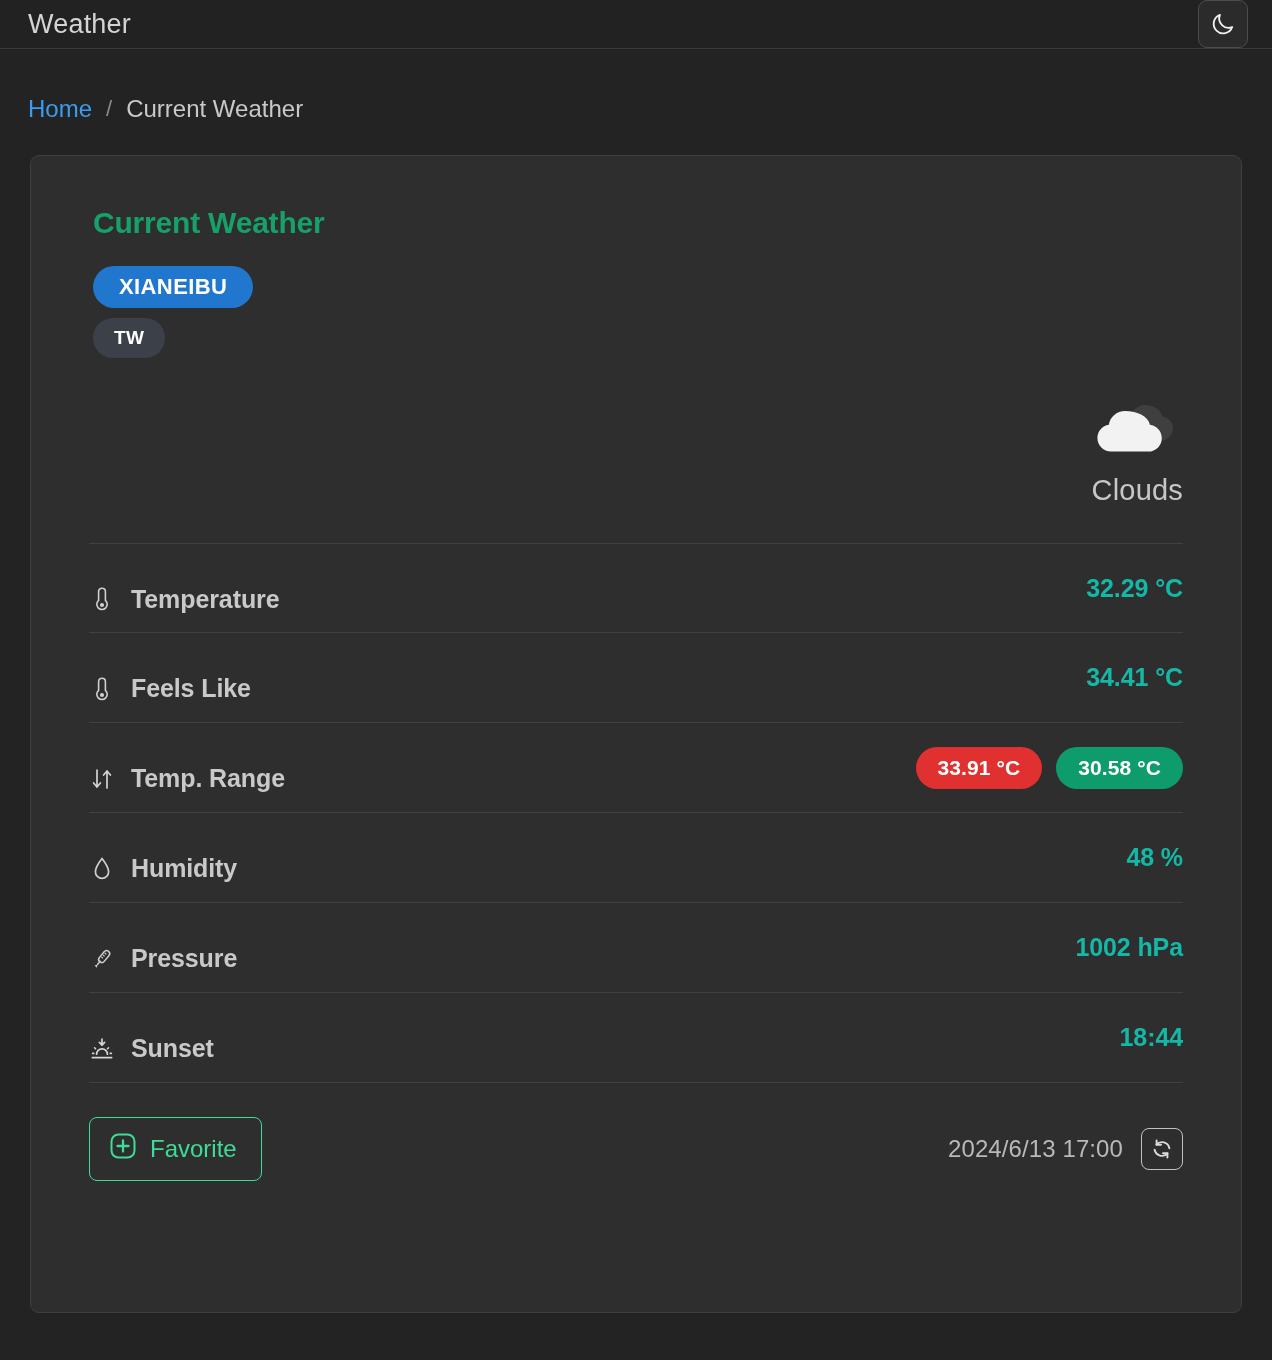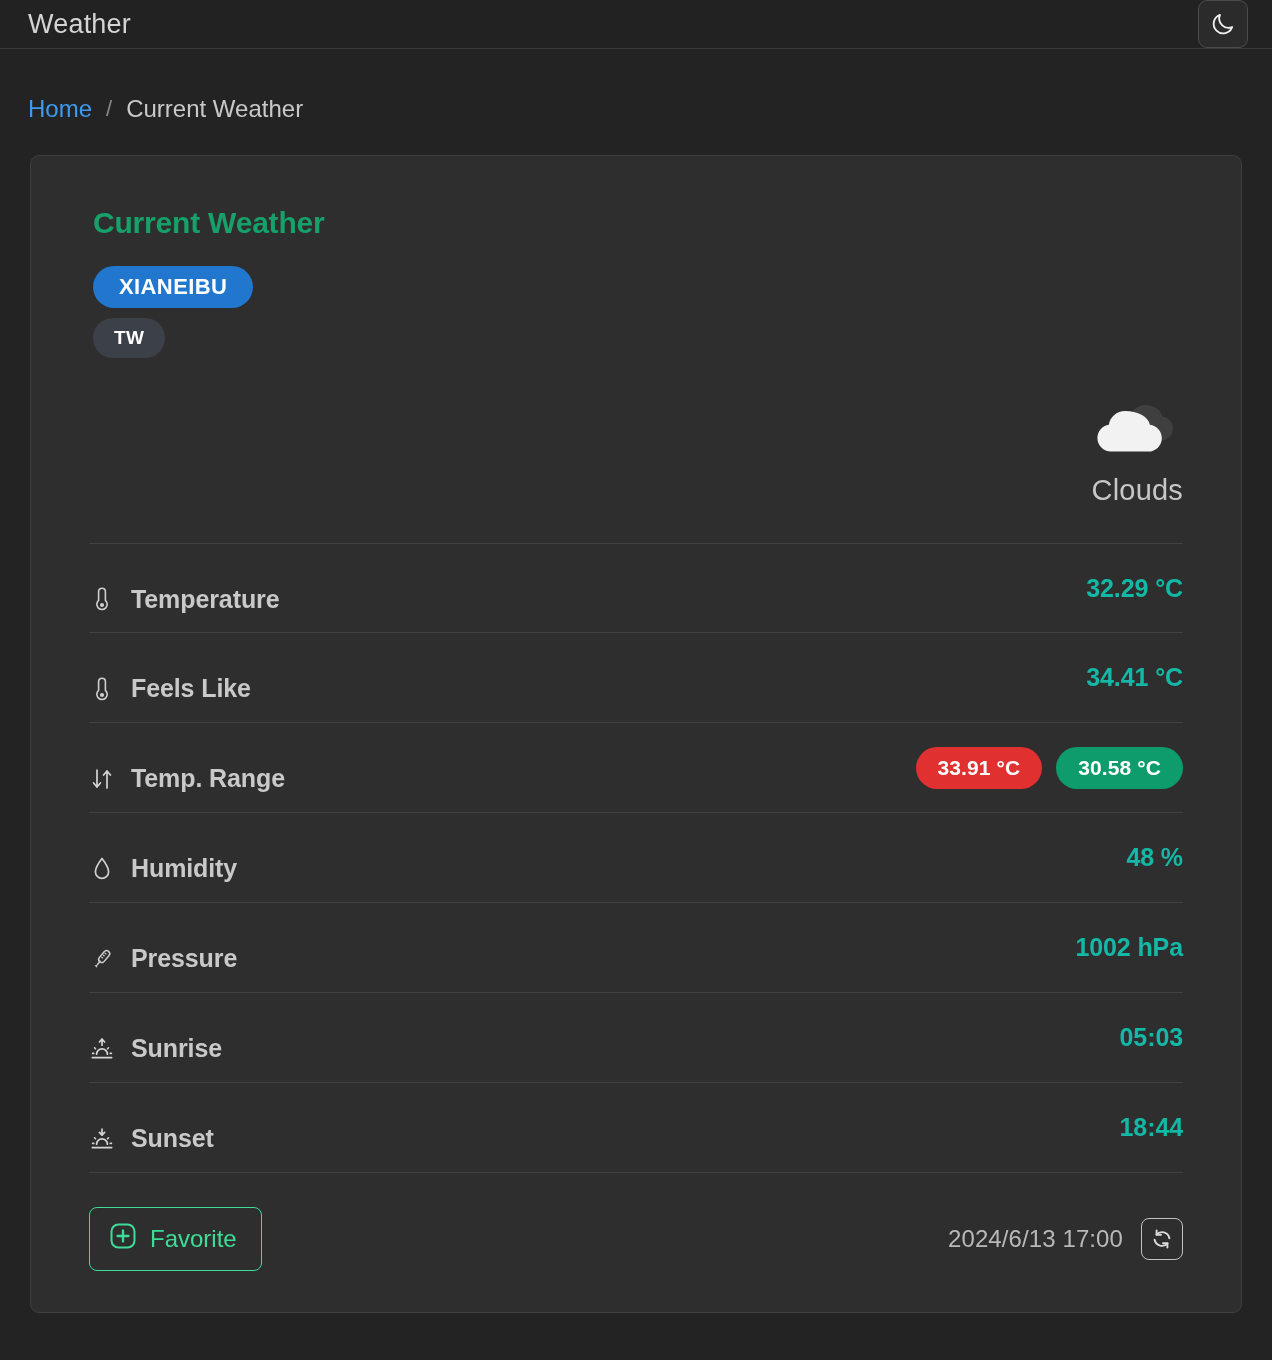--- a/index.html
+++ b/index.html
@@ -281,34 +281,20 @@
               <path d="M12.1 20.3l-1.6 2.6h3.2z" fill="#cfcfcf"></path>
               <path d="M10.6 6.6h1.2M10.6 9.2h1.2M10.6 11.8h1.2" stroke="#cfcfcf" stroke-width="1.2" stroke-linecap="round"></path>
             </g>
           </svg>
         </span>
         <span class="row-label">Pressure</span>
       </div>
       <span class="row-value">1002 hPa</span>
     </div>
 
-    <div class="row">
-      <div class="row-left">
-        <span class="row-icon">
-          <svg width="26" height="26" viewBox="0 0 26 26">
-            <path d="M13 3.2v6M13 3.2l-2.6 2.8M13 3.2l2.6 2.8" fill="none" stroke="#d4d4d4" stroke-width="1.7" stroke-linecap="round" stroke-linejoin="round"></path>
-            <path d="M7.6 18.2a5.4 5.4 0 0 1 10.8 0" fill="none" stroke="#d4d4d4" stroke-width="1.7" stroke-linecap="round"></path>
-            <path d="M3.4 21.6h19.2" stroke="#d4d4d4" stroke-width="1.8" stroke-linecap="round"></path>
-            <path d="M3.6 17.4h1.2M21.2 17.4h1.2M5.6 11.8l.9.9M19.5 11.8l-.9.9" stroke="#d4d4d4" stroke-width="1.6" stroke-linecap="round"></path>
-          </svg>
-        </span>
-        <span class="row-label">Sunrise</span>
-      </div>
-      <span class="row-value">05:03</span>
-    </div>
 
     <div class="row">
       <div class="row-left">
         <span class="row-icon">
           <svg width="26" height="26" viewBox="0 0 26 26">
             <path d="M13 3.2v6M13 9.2l-2.6-2.8M13 9.2l2.6-2.8" fill="none" stroke="#d4d4d4" stroke-width="1.7" stroke-linecap="round" stroke-linejoin="round"></path>
             <path d="M7.6 18.2a5.4 5.4 0 0 1 10.8 0" fill="none" stroke="#d4d4d4" stroke-width="1.7" stroke-linecap="round"></path>
             <path d="M3.4 21.6h19.2" stroke="#d4d4d4" stroke-width="1.8" stroke-linecap="round"></path>
             <path d="M3.6 17.4h1.2M21.2 17.4h1.2M5.6 11.8l.9.9M19.5 11.8l-.9.9" stroke="#d4d4d4" stroke-width="1.6" stroke-linecap="round"></path>
           </svg>

